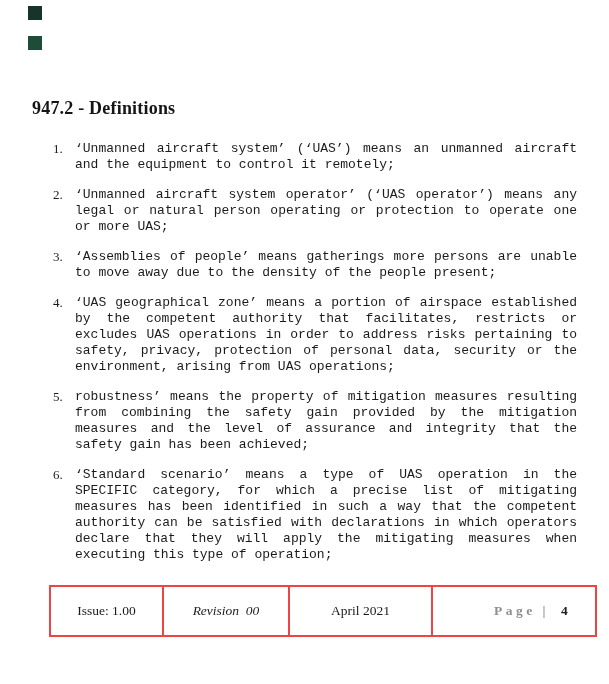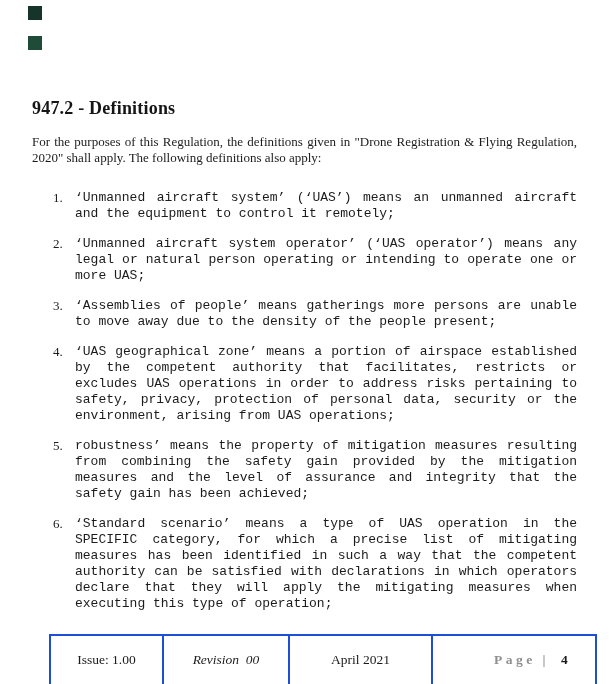--- a/index.html
+++ b/index.html
@@ -67,21 +67,21 @@
     font-family: Liberation Mono, monospace;
   }
   table.footer-table {
     margin-top: 22px;
     margin-left: 17px;
     border-collapse: collapse;
     table-layout: fixed;
     width: 538px;
   }
   table.footer-table td {
-    border: 2px solid #1d4ed8;
+    border: 2px solid #ef4444;
     height: 31px;
     text-align: center;
     vertical-align: middle;
     font-size: 13.5px;
     white-space: pre;
     padding: 0;
   }
   td.cell-issue    { width: 111px; }
   td.cell-revision { width: 124px; font-style: italic; }
   td.cell-date     { width: 141px; }
@@ -100,30 +100,29 @@
 
 <div class="page">
 
   <div class="corner-marker m1" style="background:#163429"></div>
   <div class="corner-marker m2" style="background:#1f4c38"></div>
 
   <div class="content">
 
     <h1 class="doc-heading">947.2 - Definitions</h1>
 
-    <p class="intro">For the purposes of this Regulation, the definitions given in "Drone Registration &amp; Flying Regulation, 2020" shall apply. The following definitions also apply:</p>
 
     <div class="def-list">
       <div class="def-item">
         <span class="def-num">1.</span>
         <span class="def-text">‘Unmanned aircraft system’ (‘UAS’) means an unmanned aircraft and the equipment to control it remotely;</span>
       </div>
       <div class="def-item">
         <span class="def-num">2.</span>
-        <span class="def-text">‘Unmanned aircraft system operator’ (‘UAS operator’) means any legal or natural person operating or intending to operate one or more UAS;</span>
+        <span class="def-text">‘Unmanned aircraft system operator’ (‘UAS operator’) means any legal or natural person operating or protection to operate one or more UAS;</span>
       </div>
       <div class="def-item">
         <span class="def-num">3.</span>
         <span class="def-text">‘Assemblies of people’ means gatherings more persons are unable to move away due to the density of the people present;</span>
       </div>
       <div class="def-item">
         <span class="def-num">4.</span>
         <span class="def-text">‘UAS geographical zone’ means a portion of airspace established by the competent authority that facilitates, restricts or excludes UAS operations in order to address risks pertaining to safety, privacy, protection of personal data, security or the environment, arising from UAS operations;</span>
       </div>
       <div class="def-item">

